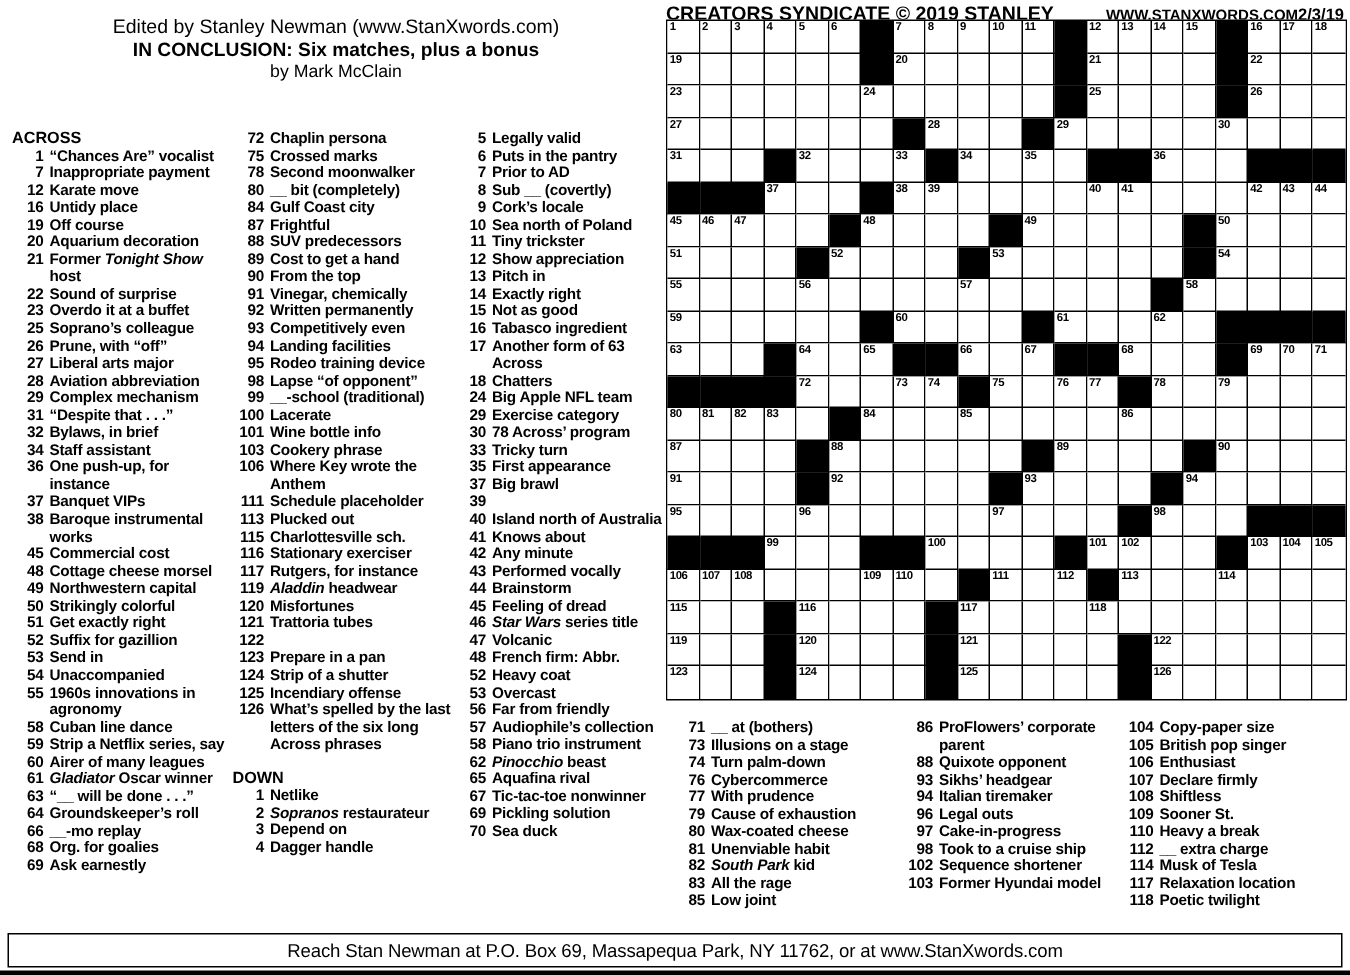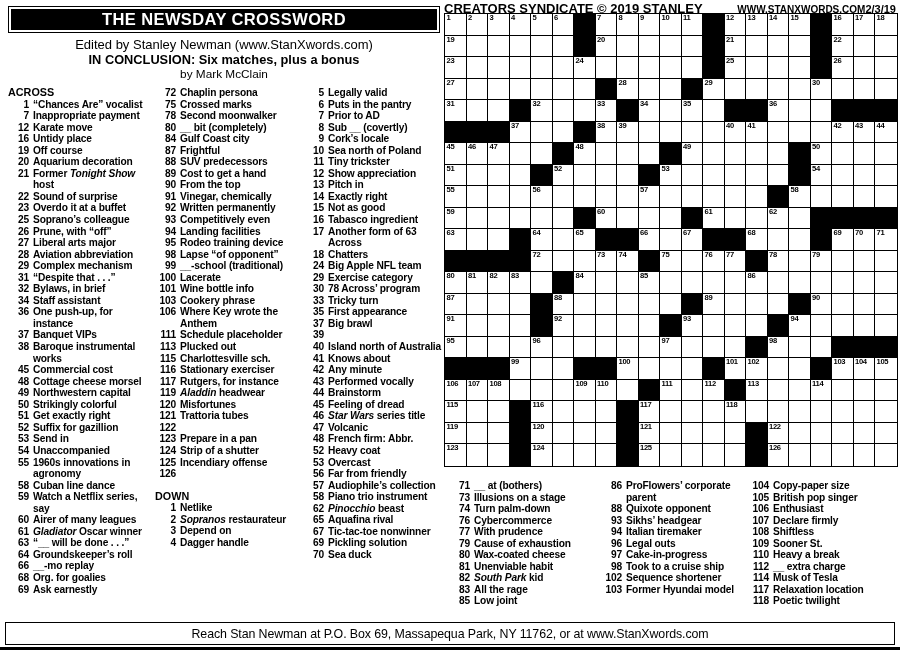--- a/index.html
+++ b/index.html
@@ -46,23 +46,20 @@
   
   #footer { position:absolute; left:5px; top:622px; width:888px; height:21px; border:1.5px solid #000; display:flex; align-items:center; justify-content:center; font-weight:normal; font-size:12.4px; letter-spacing:-0.1px; }
   #bottomline { position:absolute; left:0; top:646.5px; width:900px; height:3.5px; background:#000; }
 </style>
 </head>
 <body>
 
 <div class="page">
 
   <div class="masthead">
-    <div class="title-box">
-      <div class="title-bar">THE NEWSDAY CROSSWORD</div>
-    </div>
     <div class="edited">Edited by Stanley Newman (www.StanXwords.com)</div>
     <div class="theme">IN CONCLUSION: Six matches, plus a bonus</div>
     <div class="byline">by Mark McClain</div>
   </div>
 
   <div class="cluecol" id="colA">
     <div class="clue-head">ACROSS</div>
     <div>
         <div class="clue">
           <span class="n">1</span>
@@ -179,21 +176,21 @@
         <div class="clue">
           <span class="n">55</span>
           <span class="t">1960s innovations in agronomy</span>
         </div>
         <div class="clue">
           <span class="n">58</span>
           <span class="t">Cuban line dance</span>
         </div>
         <div class="clue">
           <span class="n">59</span>
-          <span class="t">Watch a Netflix series, say</span>
+          <span class="t">Strip a Netflix series, say</span>
         </div>
         <div class="clue">
           <span class="n">60</span>
           <span class="t">Airer of many leagues</span>
         </div>
         <div class="clue">
           <span class="n">61</span>
           <span class="t"><i>Gladiator</i> Oscar winner</span>
         </div>
         <div class="clue">
@@ -343,20 +340,21 @@
         <div class="clue">
           <span class="n">124</span>
           <span class="t">Strip of a shutter</span>
         </div>
         <div class="clue">
           <span class="n">125</span>
           <span class="t">Incendiary offense</span>
         </div>
         <div class="clue">
           <span class="n">126</span>
+          <span class="t">What’s spelled by the last letters of the six long Across phrases</span>
         </div>
       </div>
     <div class="clue-head down-head">DOWN</div>
     <div>
         <div class="clue">
           <span class="n">1</span>
           <span class="t">Netlike</span>
         </div>
         <div class="clue">
           <span class="n">2</span>

